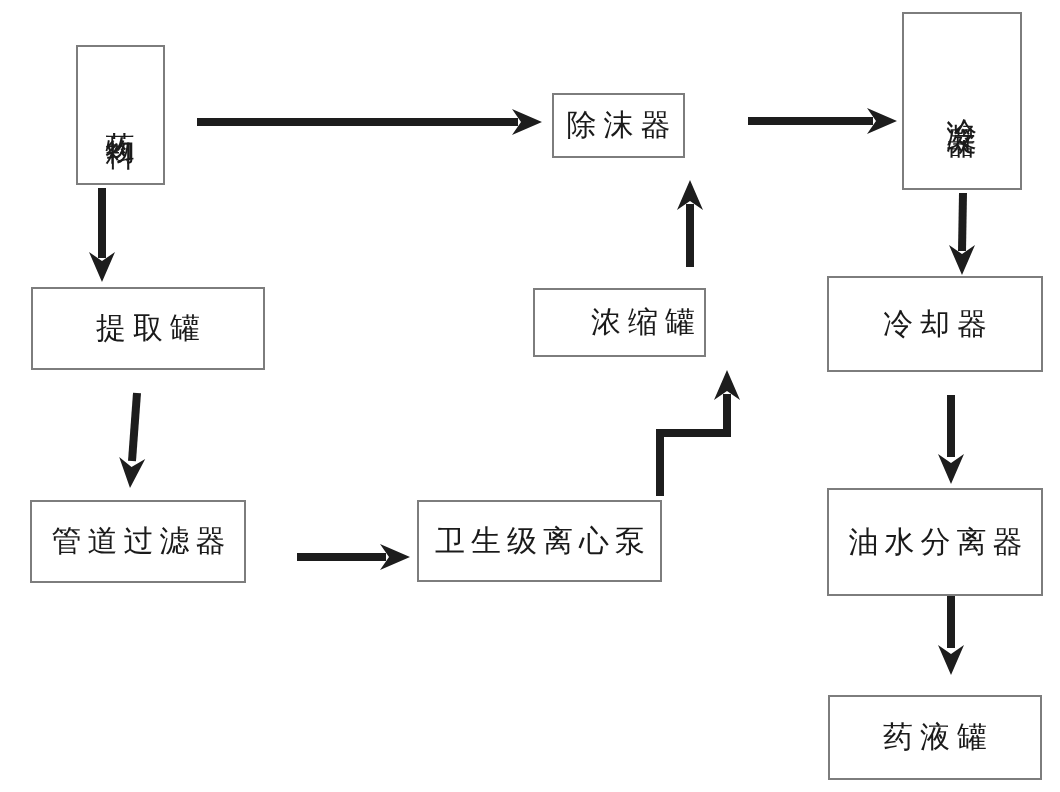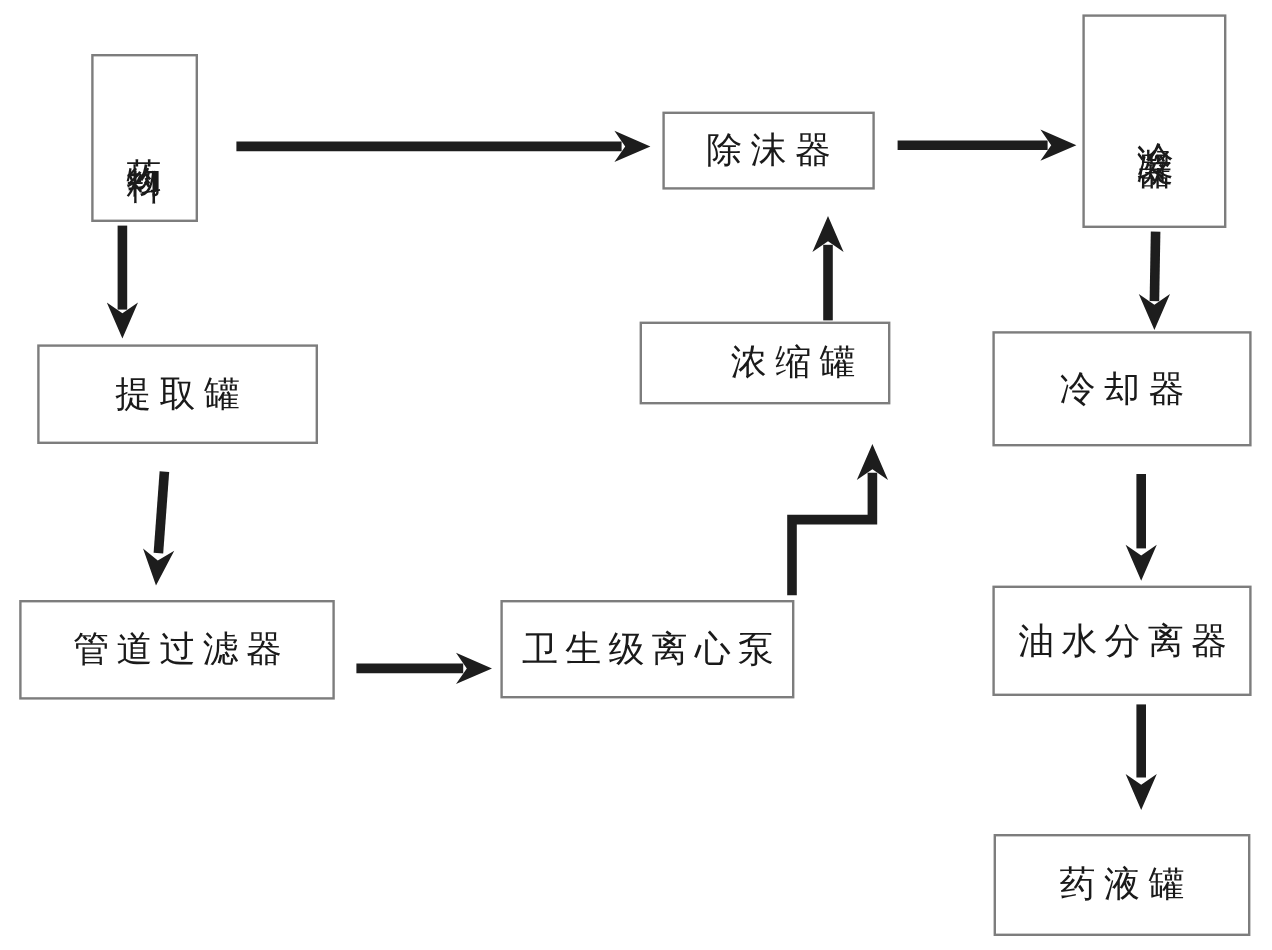--- a/index.html
+++ b/index.html
@@ -37,28 +37,28 @@
     white-space: nowrap;
   }
   .node.vertical {
     writing-mode: vertical-rl;
     text-orientation: upright;
     letter-spacing: 5px;
     text-indent: 0;
   }
   
   .n-drug-material       { left: 76px;  top: 45px;  width: 89px;  height: 140px; font-size: 29px; }
-  .n-demister            { left: 552px; top: 93px;  width: 177px; height: 65px;  }
+  .n-demister            { left: 552px; top: 93px;  width: 133px; height: 65px;  }
   .n-condenser           { left: 902px; top: 12px;  width: 120px; height: 178px; font-size: 31px; }
   .n-extraction-tank     { left: 31px;  top: 287px; width: 234px; height: 83px;  }
-  .n-concentration-tank  { left: 533px; top: 268px; width: 209px; height: 69px; padding-left: 47px;  }
+  .n-concentration-tank  { left: 533px; top: 288px; width: 173px; height: 69px; padding-left: 47px;  }
   .n-cooler              { left: 827px; top: 276px; width: 216px; height: 96px;  }
-  .n-pipeline-filter     { left: 16px;  top: 500px; width: 263px; height: 83px;  letter-spacing: 6px; }
+  .n-pipeline-filter     { left: 30px;  top: 500px; width: 216px; height: 83px;  letter-spacing: 6px; }
   .n-sanitary-pump       { left: 417px; top: 500px; width: 245px; height: 82px;  letter-spacing: 6px; }
-  .n-oil-water-separator { left: 827px; top: 488px; width: 216px; height: 92px;  letter-spacing: 6px; }
+  .n-oil-water-separator { left: 827px; top: 488px; width: 216px; height: 108px;  letter-spacing: 6px; }
   .n-medicine-tank       { left: 828px; top: 695px; width: 214px; height: 85px; text-align: right;  }
 </style>
 </head>
 <body>
 
 <div class="canvas">
 
   <svg class="arrow-layer" viewBox="0 0 1060 792" xmlns="http://www.w3.org/2000/svg">
 
     <g>

